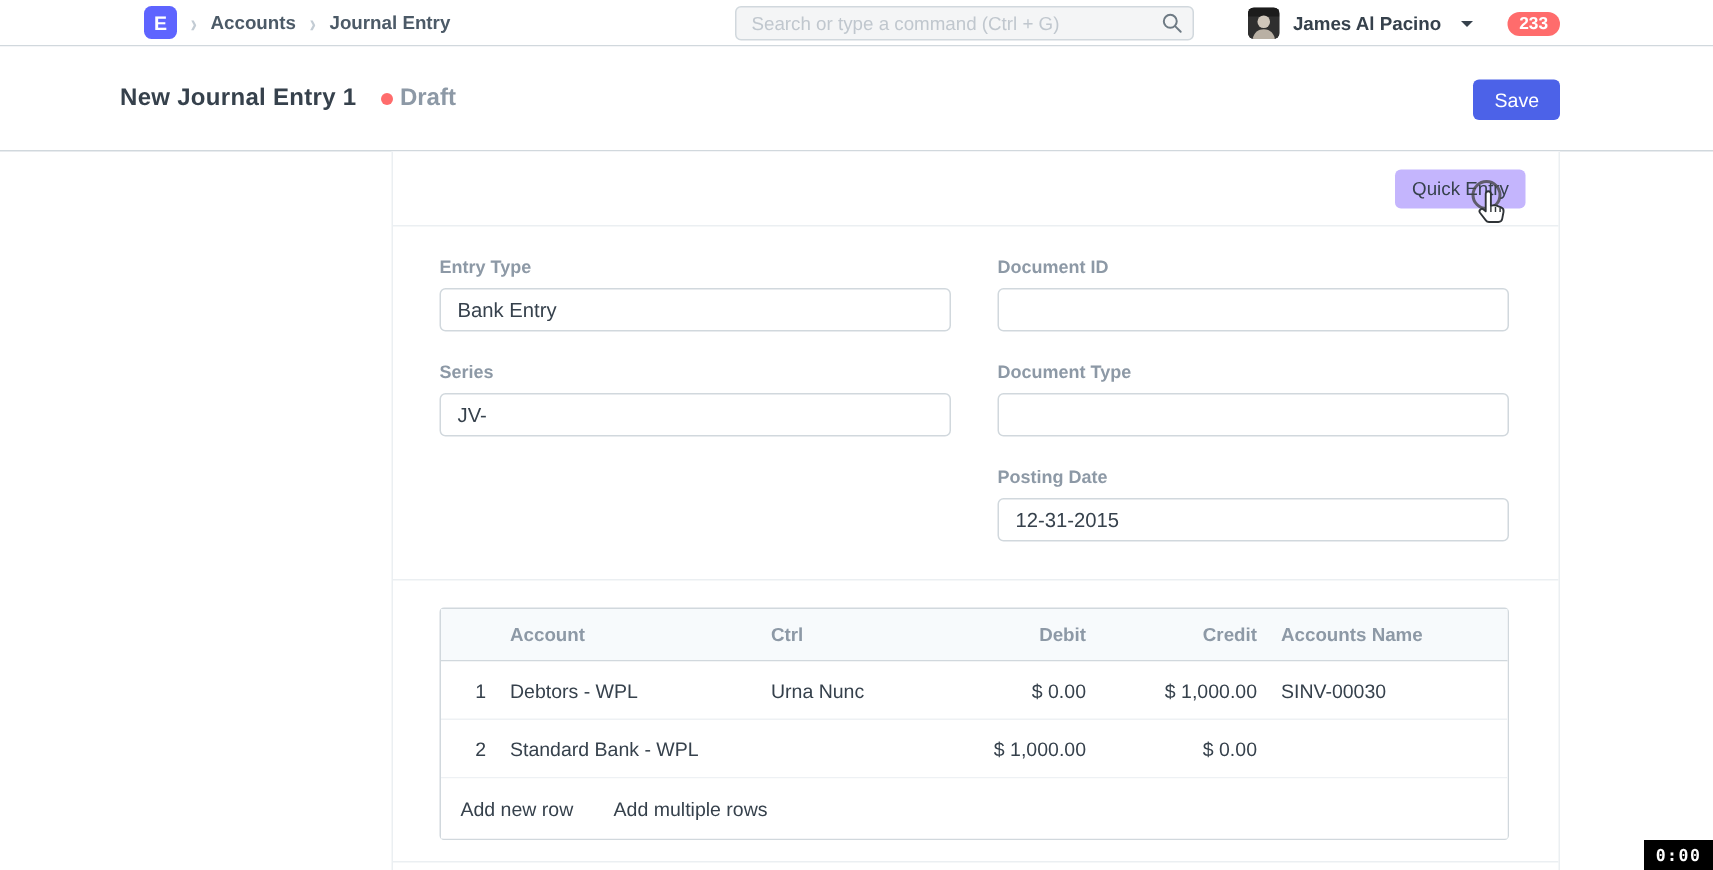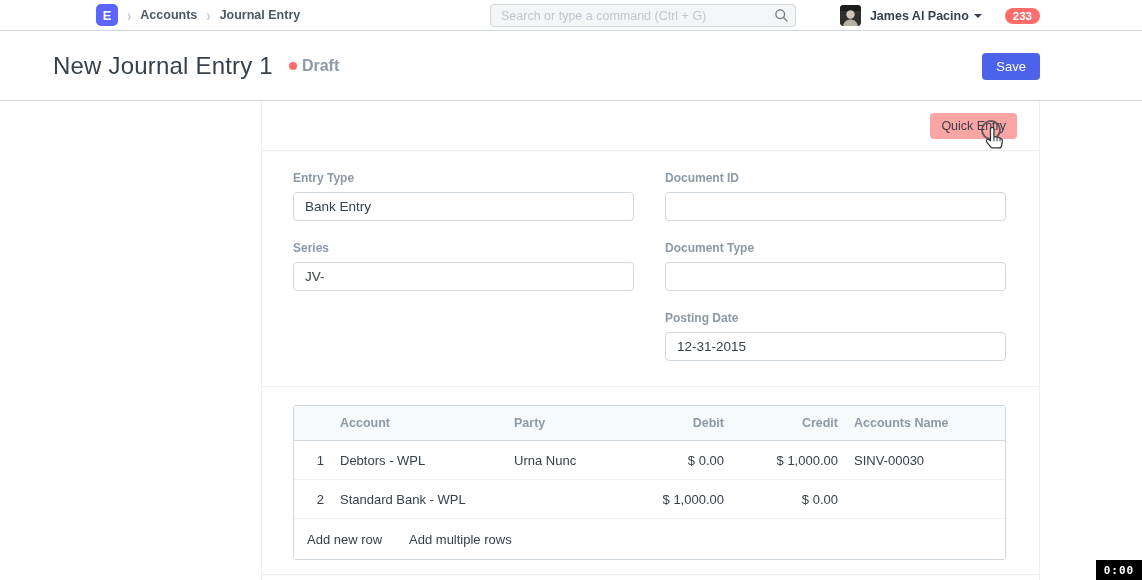--- a/index.html
+++ b/index.html
@@ -40,40 +40,40 @@
   .search-input::placeholder { color:#c0c7ce; }
   .search-icon { position:absolute; right:7px; top:4px; }
   .navbar-right {
     position:absolute; right:102px; top:0; height:31px;
     display:flex; align-items:center; gap:9px;
   }
   .avatar {
     width:21px; height:21px; border-radius:4px; overflow:hidden;
     background:#3b3b3b; cursor:pointer; flex:none;
   }
-  .user-menu { display:flex; align-items:center; gap:5px; cursor:pointer; }
+  .user-menu { display:flex; align-items:center; gap:13px; cursor:pointer; }
   .user-name { font-size:12.5px; font-weight:bold; color:#36414c; }
   .caret-down {
     width:0; height:0; border-left:4px solid transparent;
     border-right:4px solid transparent; border-top:4px solid #36414c;
     display:inline-block; margin-top:1px;
   }
   .notif-badge {
     background:#ff6c6c; color:#fff; font-size:11.5px; font-weight:bold;
     border-radius:9px; padding:2px 8px; margin-left:14px; cursor:pointer;
   }
 
   
   .page-head {
     position:absolute; top:31px; left:0; right:0; height:70px;
     background:#fff; border-bottom:1px solid #d1d8dd;
     display:flex; align-items:center;
   }
   .page-title {
-    margin-left:53px; font-size:24px; font-weight:normal; color:#36414c;
+    margin-left:80px; font-size:16px; font-weight:bold; color:#36414c;
     letter-spacing:0.2px;
   }
   .indicator { display:flex; align-items:center; margin-left:16px; gap:5px; }
   .indicator-dot { width:8px; height:8px; border-radius:50%; background:#ff6c6c; }
   .indicator-label { font-size:16px; font-weight:bold; color:#8d99a6; }
   .btn-primary {
     position:absolute; right:102px; top:22px;
     background:#4c62e8; color:#fff; border:none; border-radius:4px;
     font-family:"Liberation Sans", sans-serif;
     font-size:13px; padding:6px 14px; cursor:pointer;
@@ -83,21 +83,21 @@
   .form-col {
     position:absolute; top:101px; left:261px; width:779px; bottom:0;
     background:#fff; border-left:1px solid #ebeff2; border-right:1px solid #ebeff2;
   }
   .quickentry-row {
     height:50px; border-bottom:1px solid #ebeff2;
     display:flex; align-items:center; justify-content:flex-end;
     padding-right:22px;
   }
   .btn-default {
-    background:#fca5a5; color:#36414c; border:none; border-radius:4px;
+    background:#c4b5fd; color:#36414c; border:none; border-radius:4px;
     font-family:"Liberation Sans", sans-serif;
     font-size:12.5px; padding:6px 11px; cursor:pointer;
   }
   .form-grid {
     display:grid; grid-template-columns:1fr 1fr; column-gap:31px;
     padding:20px 33px 0 31px;
   }
   .field { margin-bottom:20px; }
   .field-label {
     display:block; font-size:12px; font-weight:bold; color:#8d99a6;
@@ -246,21 +246,21 @@
           <col class="c-account">
           <col class="c-party">
         <col class="c-debit">
           <col class="c-credit">
           <col>
       </colgroup>
       <thead>
         <tr>
           <th class="idx"></th>
           <th>Account</th>
-          <th>Party</th>
+          <th>Ctrl</th>
           <th class="num">Debit</th>
           <th class="num">Credit</th>
           <th>Accounts Name</th>
         </tr>
       </thead>
       <tbody>
         <tr>
           <td class="idx">1</td>
           <td>Debtors - WPL</td>
           <td>Urna Nunc</td>

